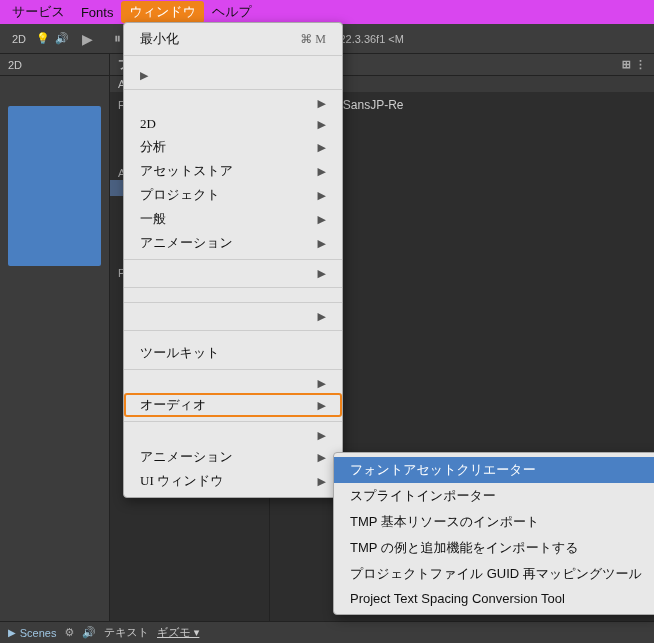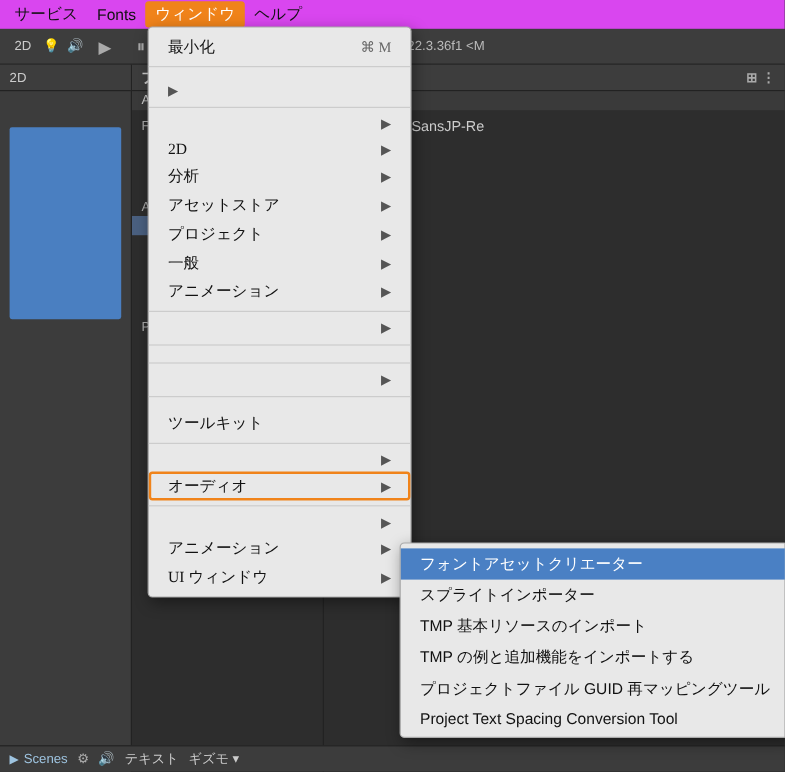--- a/index.html
+++ b/index.html
@@ -369,21 +369,21 @@
 </div>
 
 <div class="status-bar">
   <span style="display:flex;align-items:center;gap:4px;">
     <span style="color:#9ec4e0;font-size:10px;">▶</span>
     <span class="focused-label">Scenes</span>
   </span>
   <span style="color:#aaa;">⚙</span>
   <span style="color:#aaa;">🔊</span>
   <span style="color:#ccc;">テキスト</span>
-  <span style="color:#ccc;">ギズモ ▾</span>
+  <span style="color:#ccc;text-decoration:underline;">ギズモ ▾</span>
 </div>
 
 <div class="dropdown-overlay">
 
   <div class="window-menu">
     <div class="menu-section-item">
       <span>最小化</span>
       <span class="menu-shortcut">⌘ M</span>
     </div>
     <div class="menu-separator"></div>

